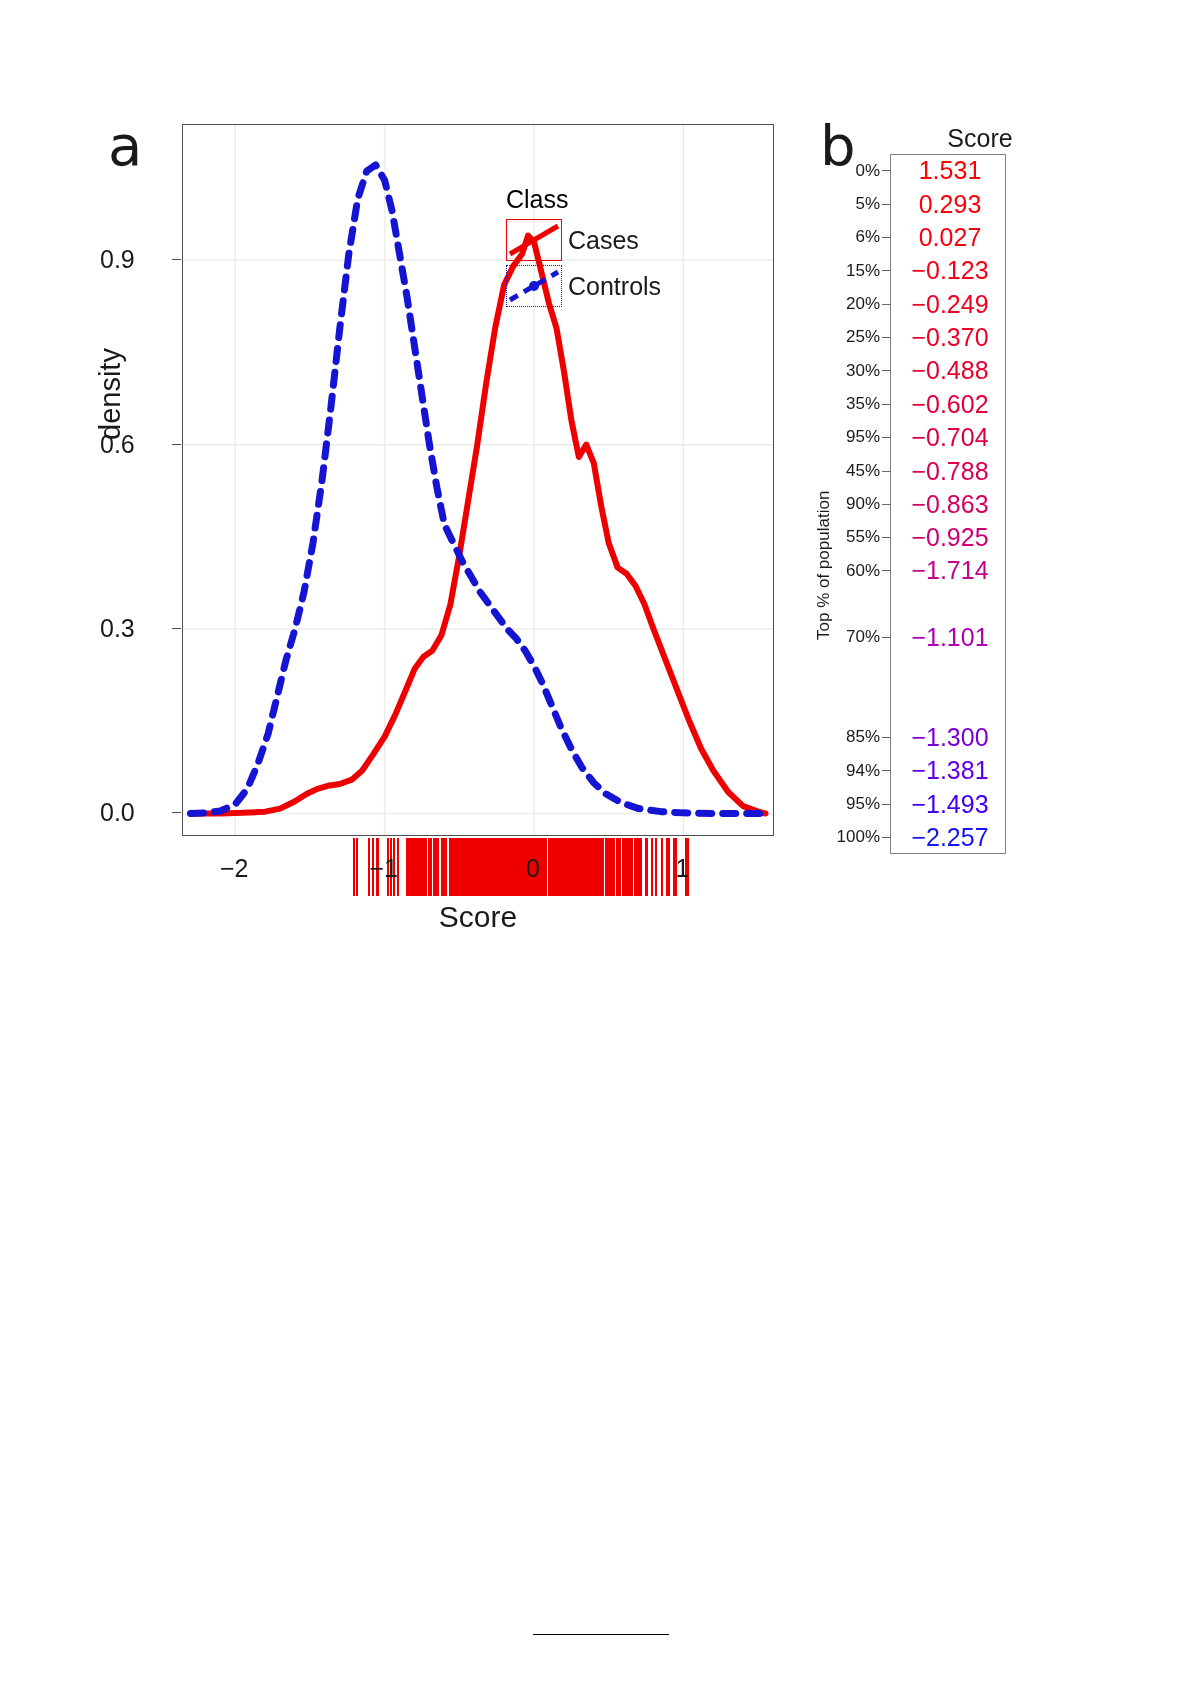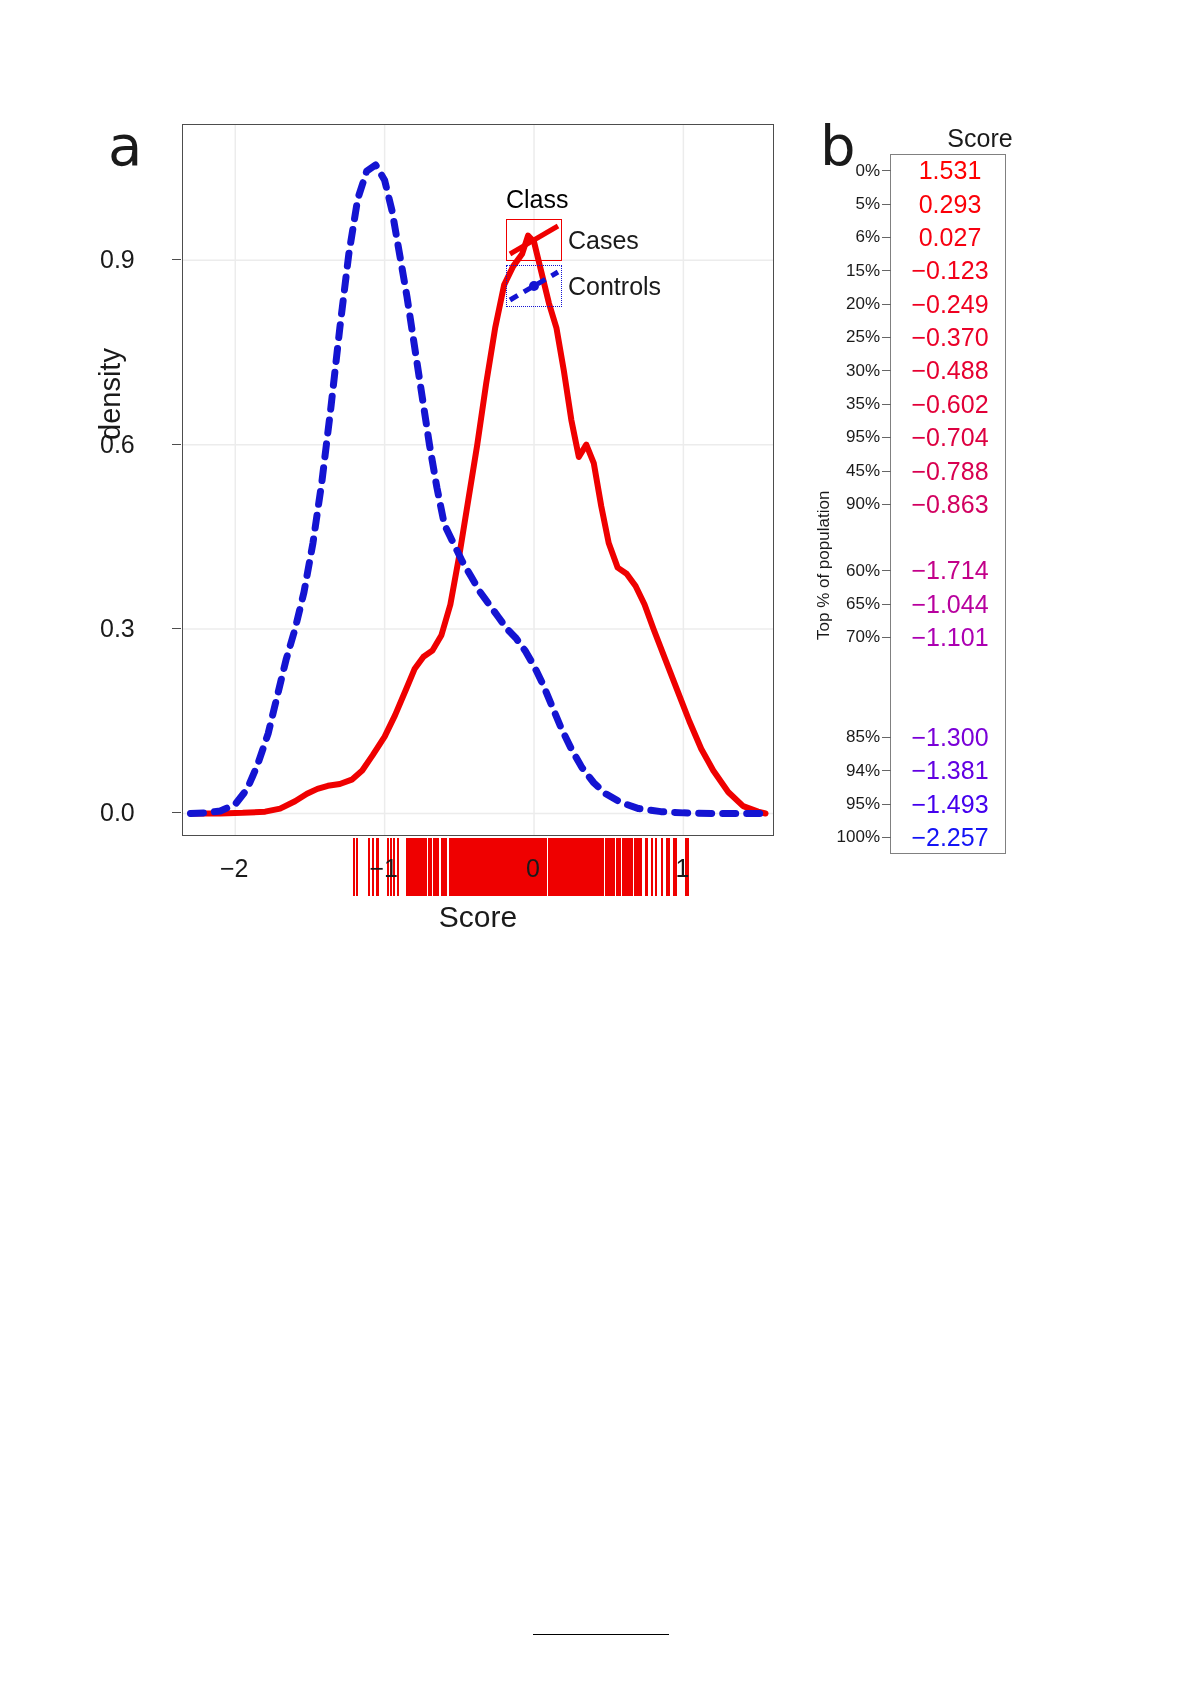--- a/index.html
+++ b/index.html
@@ -1204,29 +1204,29 @@
       <div class="table-row" style="top: 301px;">
         <div class="row-pct">45%</div>
         <div class="row-dash"></div>
         <div class="row-score" style="color: rgb(216, 0, 80);">−0.788</div>
       </div>
       <div class="table-row" style="top: 334px;">
         <div class="row-pct">90%</div>
         <div class="row-dash"></div>
         <div class="row-score" style="color: rgb(210, 0, 96);">−0.863</div>
       </div>
+      <div class="table-row" style="top: 367.333px;">
+        <div class="row-pct">55%</div>
+        <div class="row-dash"></div>
+        <div class="row-score" style="color: rgb(204, 0, 114);">−0.925</div>
+      </div>
       <div class="table-row" style="top: 400.667px;">
         <div class="row-pct">60%</div>
         <div class="row-dash"></div>
         <div class="row-score" style="color: rgb(195, 0, 137);">−1.714</div>
-      </div>
-      <div class="table-row" style="top: 434px;">
-        <div class="row-pct">65%</div>
-        <div class="row-dash"></div>
-        <div class="row-score" style="color: rgb(184, 0, 158);">−1.044</div>
       </div>
       <div class="table-row" style="top: 467.333px;">
         <div class="row-pct">70%</div>
         <div class="row-dash"></div>
         <div class="row-score" style="color: rgb(172, 0, 178);">−1.101</div>
       </div>
       <div class="table-row" style="top: 567.333px;">
         <div class="row-pct">85%</div>
         <div class="row-dash"></div>
         <div class="row-score" style="color: rgb(122, 0, 216);">−1.300</div>

